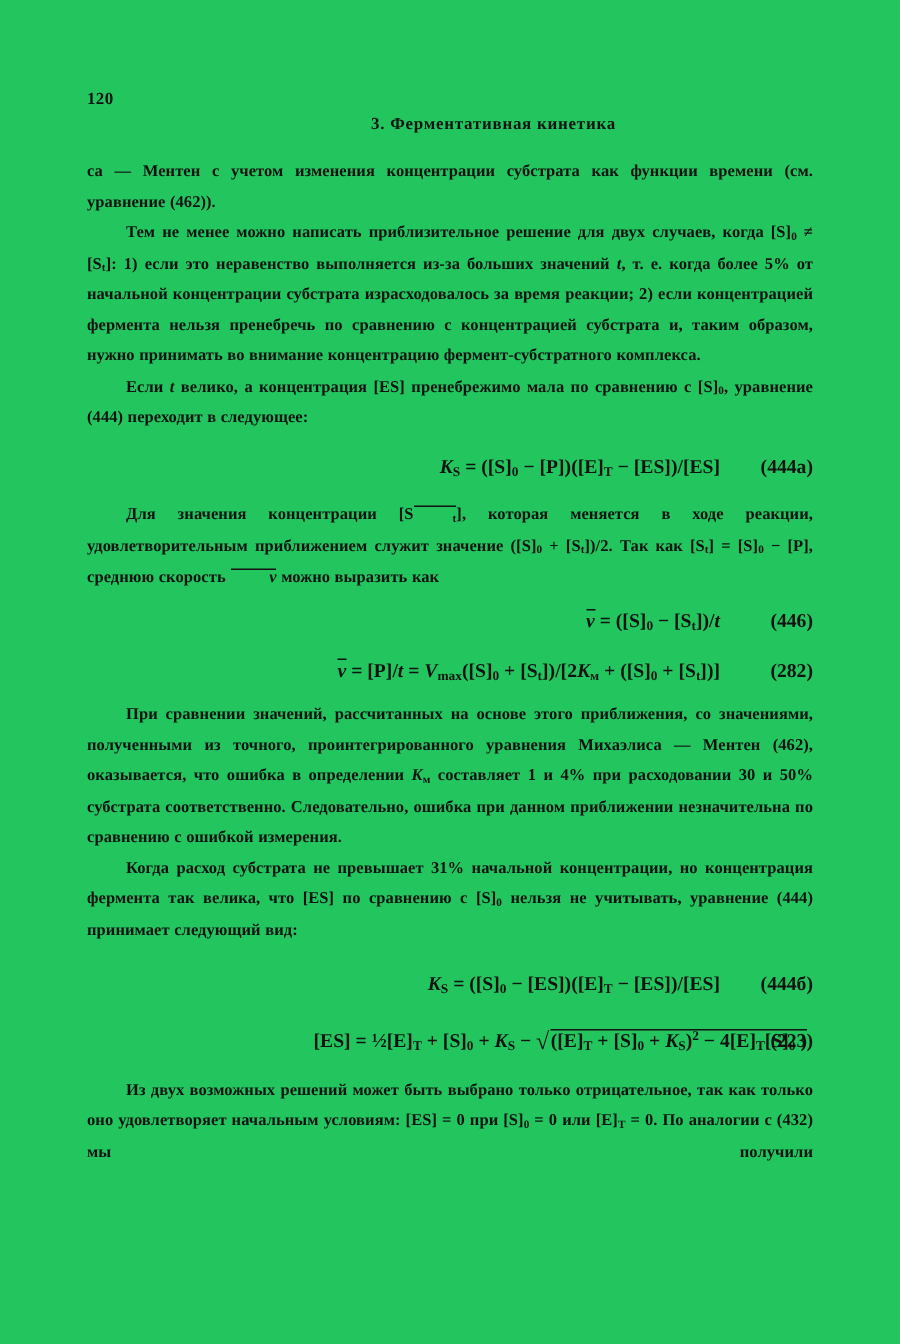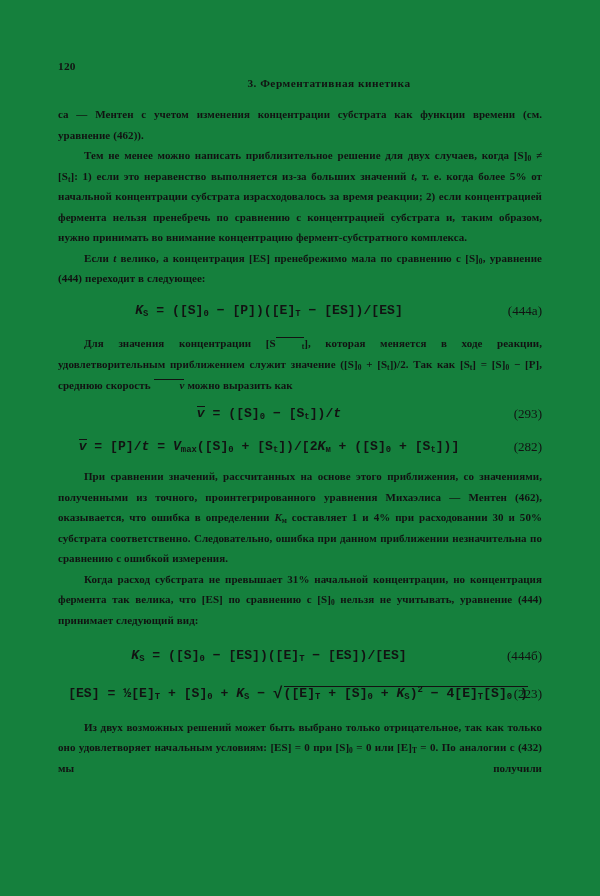--- a/index.html
+++ b/index.html
@@ -13,21 +13,21 @@
     height: 896px;
     position: relative;
     font-family: "Liberation Serif", "DejaVu Serif", serif;
     color: #121212;
     overflow: hidden;
   }
 
   .page {
     position: absolute;
     inset: 0;
-    background: #15803d;
+    background: #22c55e;
   }
 
   
   .runhead {
     position: absolute;
     top: 60px;
     left: 58px;
     width: 484px;
     height: 18px;
     font-size: 11.3px;
@@ -81,30 +81,29 @@
   .eq {
     position: relative;
     font-size: 13.1px;
     line-height: 20.55px;
     font-weight: 700;
     margin: 0;
     height: 20.55px;
   }
   .eq .eq-body {
     display: block;
-    text-align: center;
+    text-align: right;
     padding-right: 4px;
-    font-family: Liberation Mono, monospace;
   }
   .eq .eq-body.shifted { padding-right: 62px; }
   .eq .eq-num {
     position: absolute;
     right: 0;
     top: 0;
-    font-weight: 400;
+    font-weight: 700;
   }
 
   .spacer-s { height: 9px; }
   .spacer-m { height: 12px; }
   .spacer-l { height: 15px; }
 
   
   i.var { font-style: italic; }
   .mi { font-style: italic; font-weight: 700; }
 
@@ -177,21 +176,21 @@
     </div>
 
     <div class="spacer-m"></div>
 
     <p class="para indent"><span>Для значения концентрации [S</span><span class="ovl-tight"><sub>t</sub></span><span>], которая меняется в ходе реакции, удовлетворительным приближением служит значение ([S]</span><sub>0</sub><span> + [S</span><sub>t</sub><span>])/2. Так как [S</span><sub>t</sub><span>] = [S]</span><sub>0</sub><span> − [P], среднюю скорость </span><span class="ovl"><i class="var">v</i></span><span> можно выразить как</span></p>
 
     <div class="spacer-s"></div>
 
     <div class="eq">
       <span class="eq-body shifted"><span class="ovl"><i class="var">v</i></span><span> = ([S]</span><sub>0</sub><span> − [S</span><sub>t</sub><span>])/</span><i class="var">t</i></span>
-      <span class="eq-num">(293)</span>
+      <span class="eq-num">(446)</span>
     </div>
 
     <div class="spacer-m"></div>
 
 
     <div class="eq">
       <span class="eq-body shifted"><span class="ovl"><i class="var">v</i></span><span> = [P]/</span><i class="var">t</i><span> = </span><span class="mi">V</span><sub>max</sub><span>([S]</span><sub>0</sub><span> + [S</span><sub>t</sub><span>])/[2</span><span class="mi">K</span><sub>м</sub><span> + ([S]</span><sub>0</sub><span> + [S</span><sub>t</sub><span>])]</span></span>
       <span class="eq-num">(282)</span>
     </div>
 

